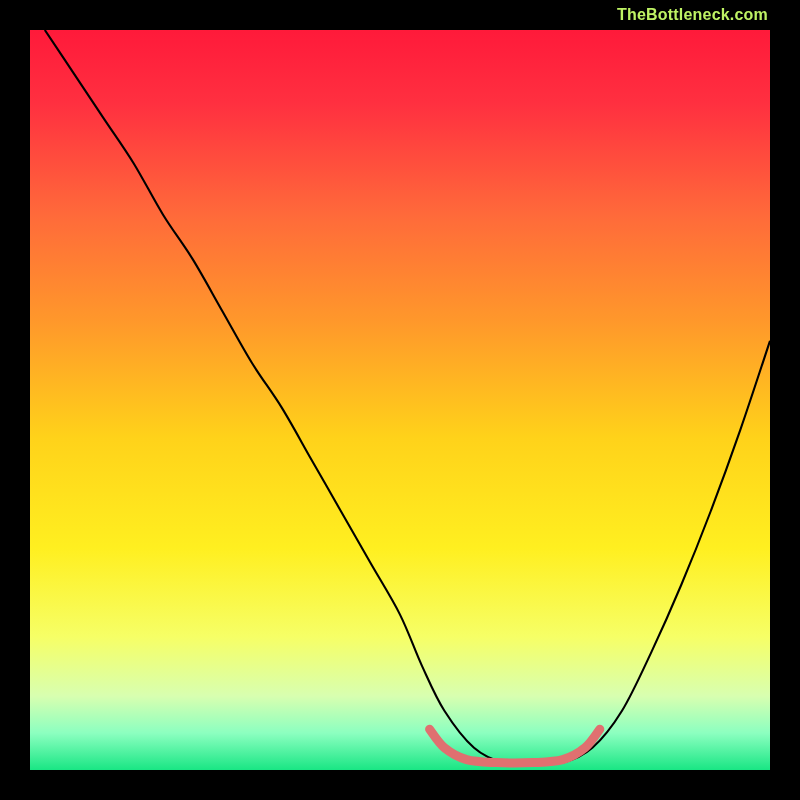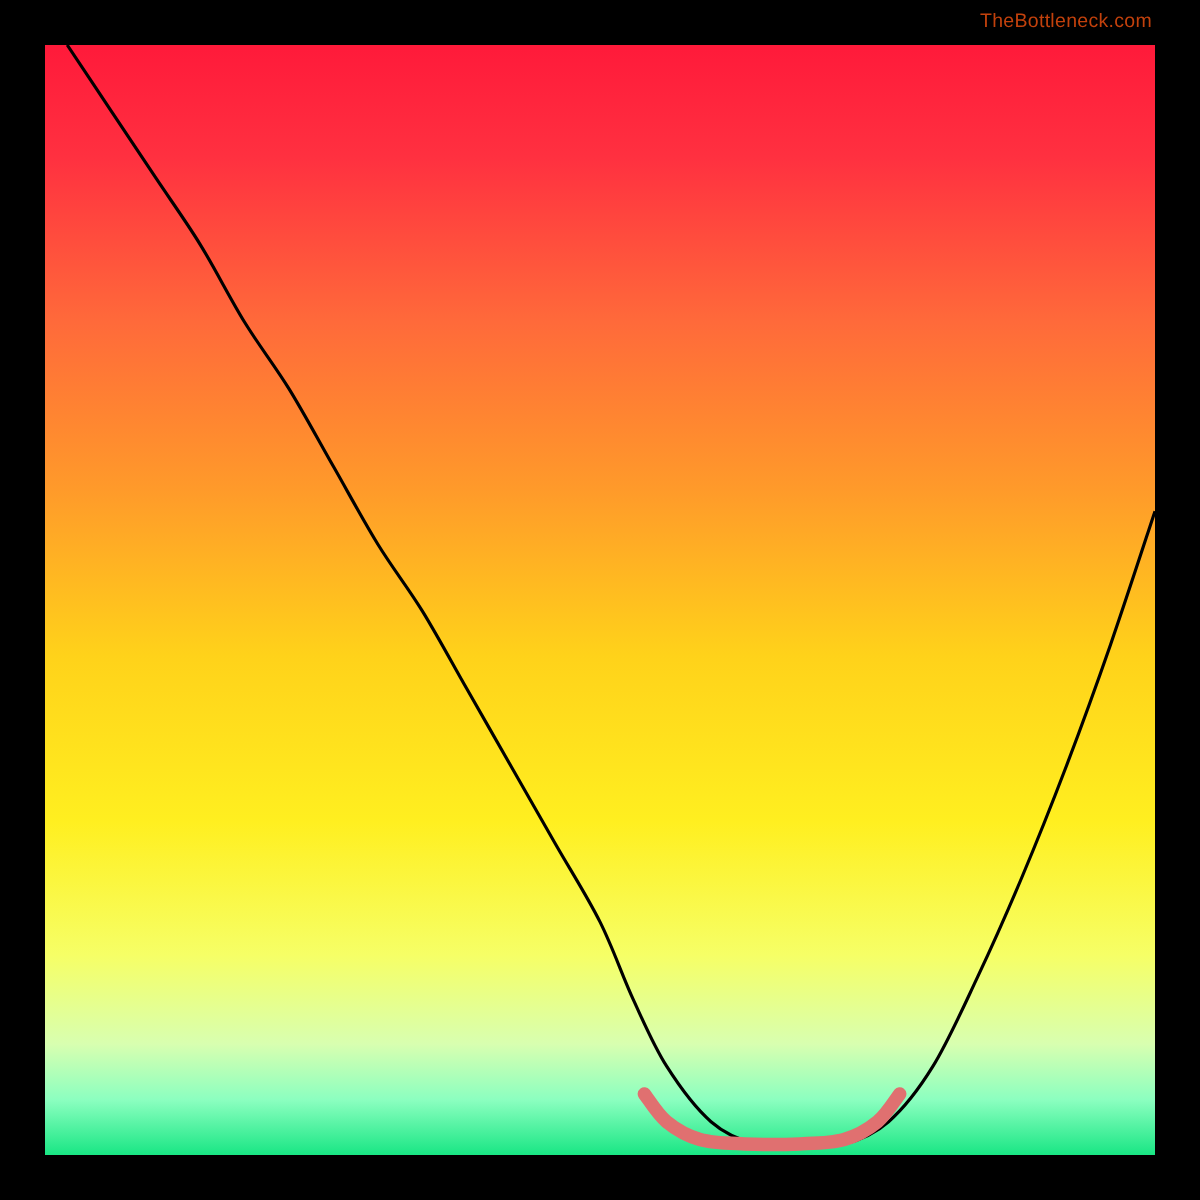--- a/index.html
+++ b/index.html
@@ -36,23 +36,23 @@
     position: absolute;
     left: 0;
     top: 0;
     width: 100%;
     height: 100%;
   }
   .watermark {
     position: absolute;
     top: 6px;
     right: 32px;
-    color: #c2410c;
-    font-size: 13px;
-    font-weight: 400;
+    color: #bef264;
+    font-size: 16px;
+    font-weight: 700;
     letter-spacing: 0.2px;
     user-select: none;
   }
 </style>
 </head>
 <body>
 
 <div class="frame">
 
   <div class="watermark">TheBottleneck.com</div>

